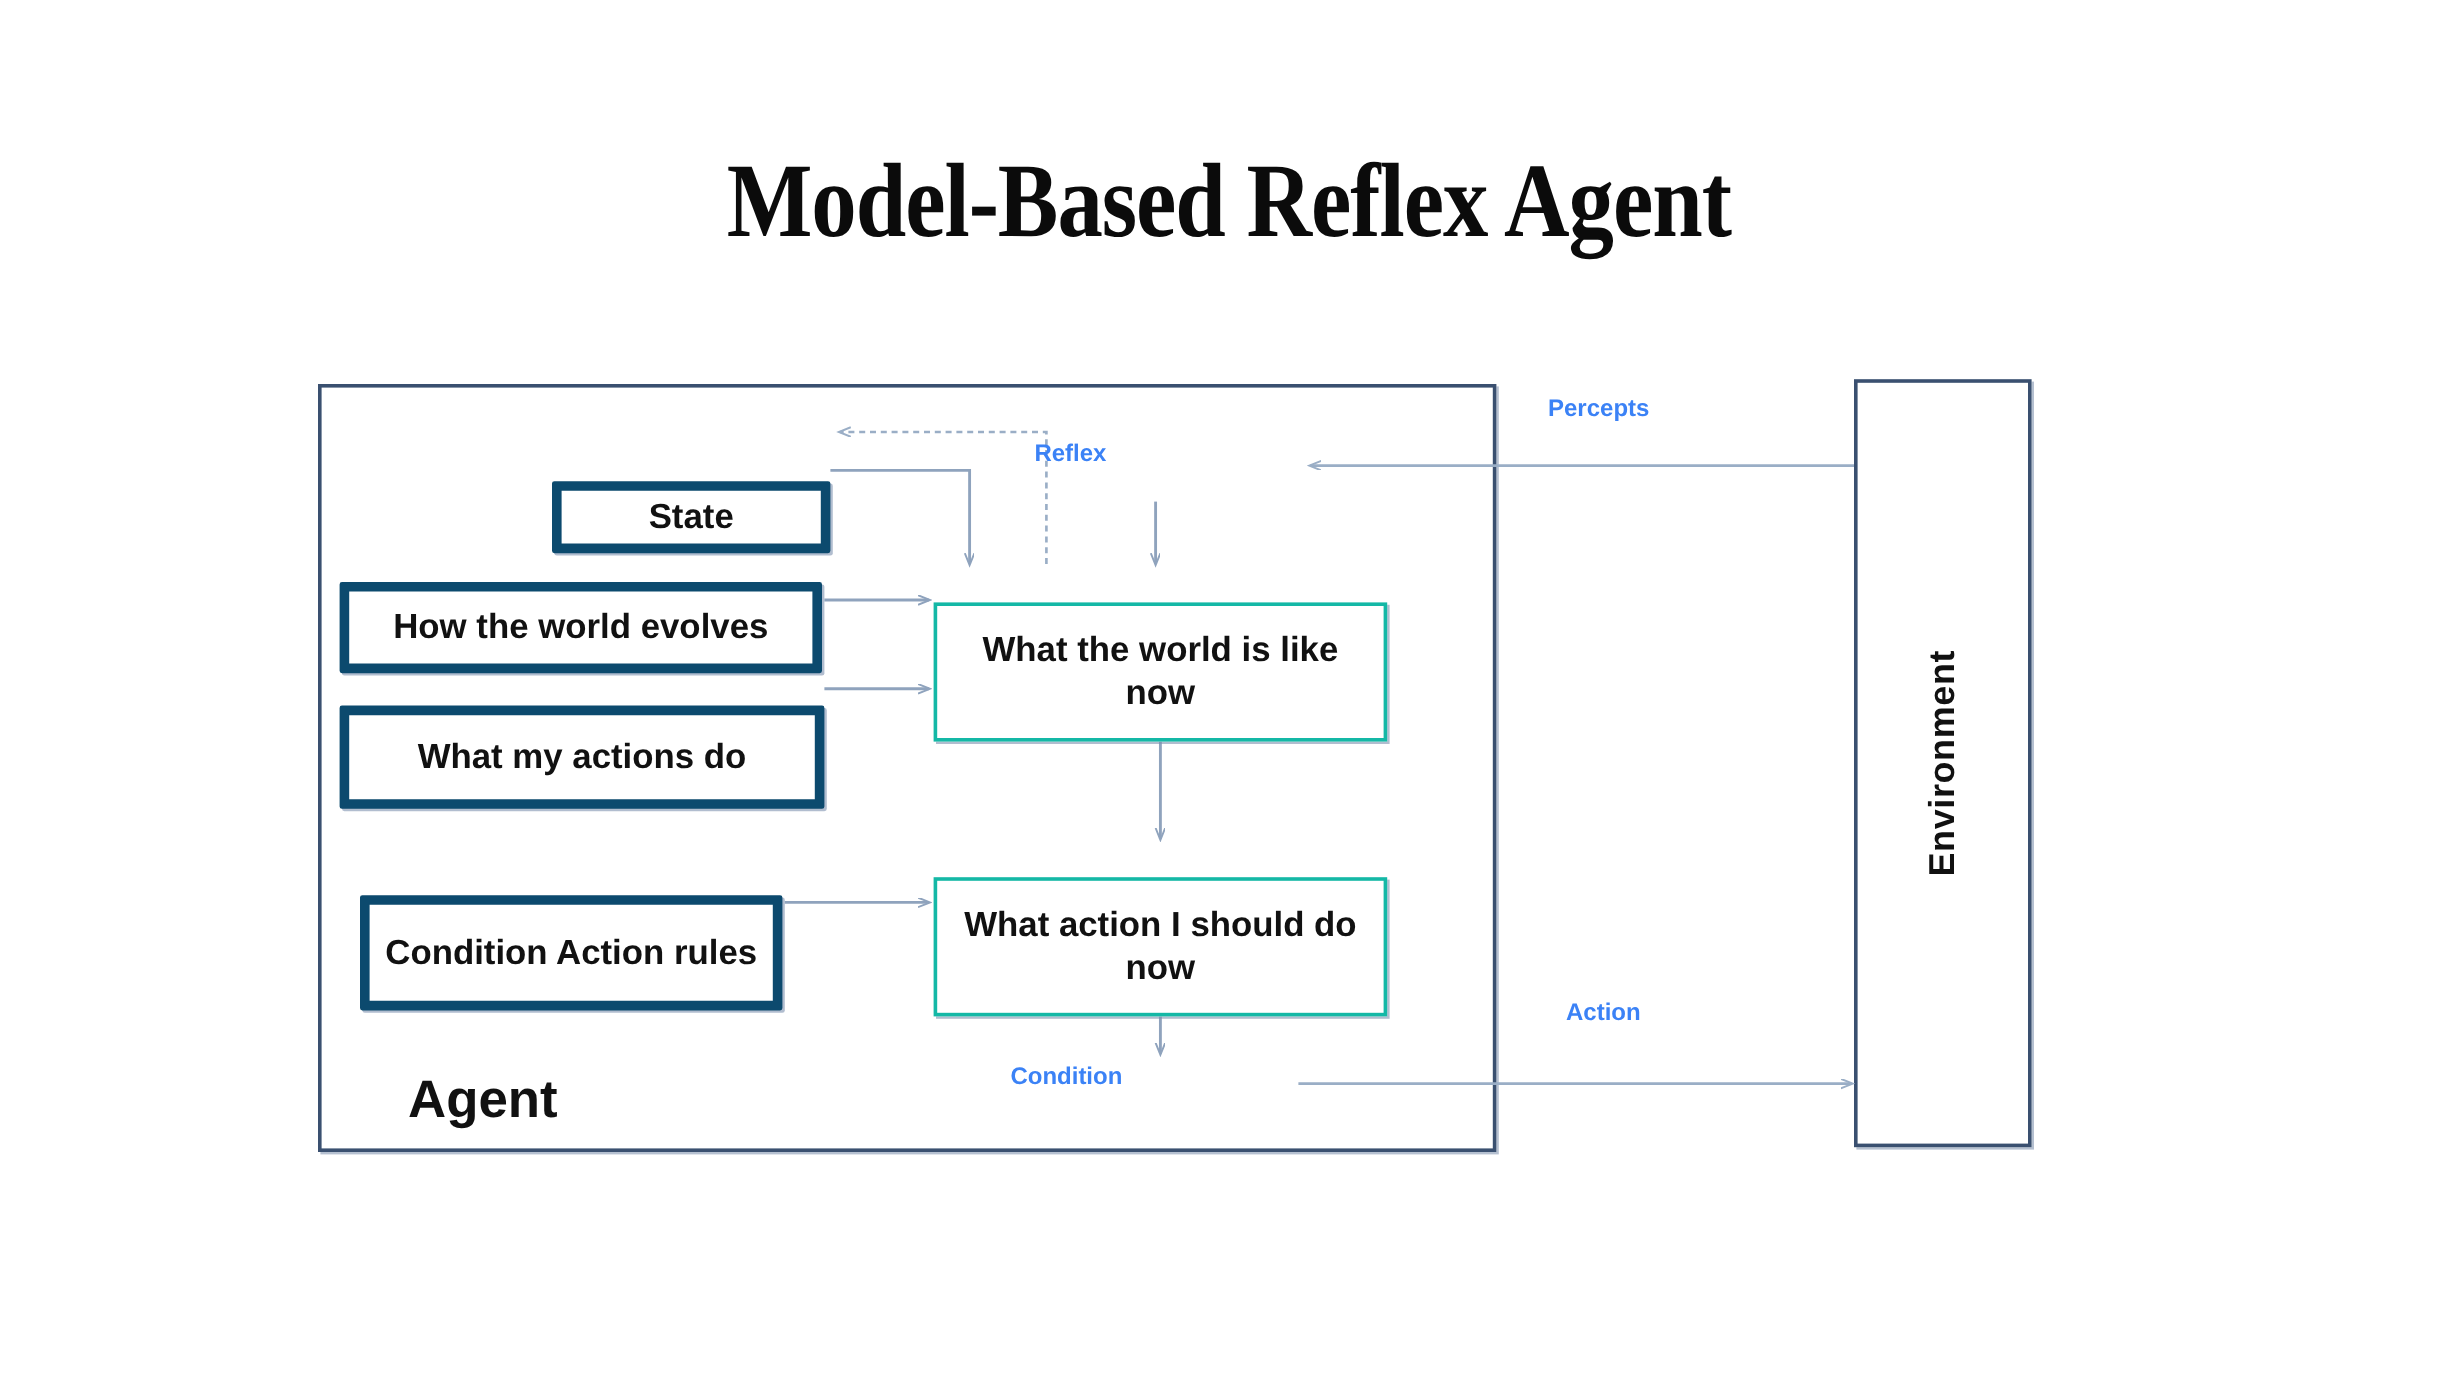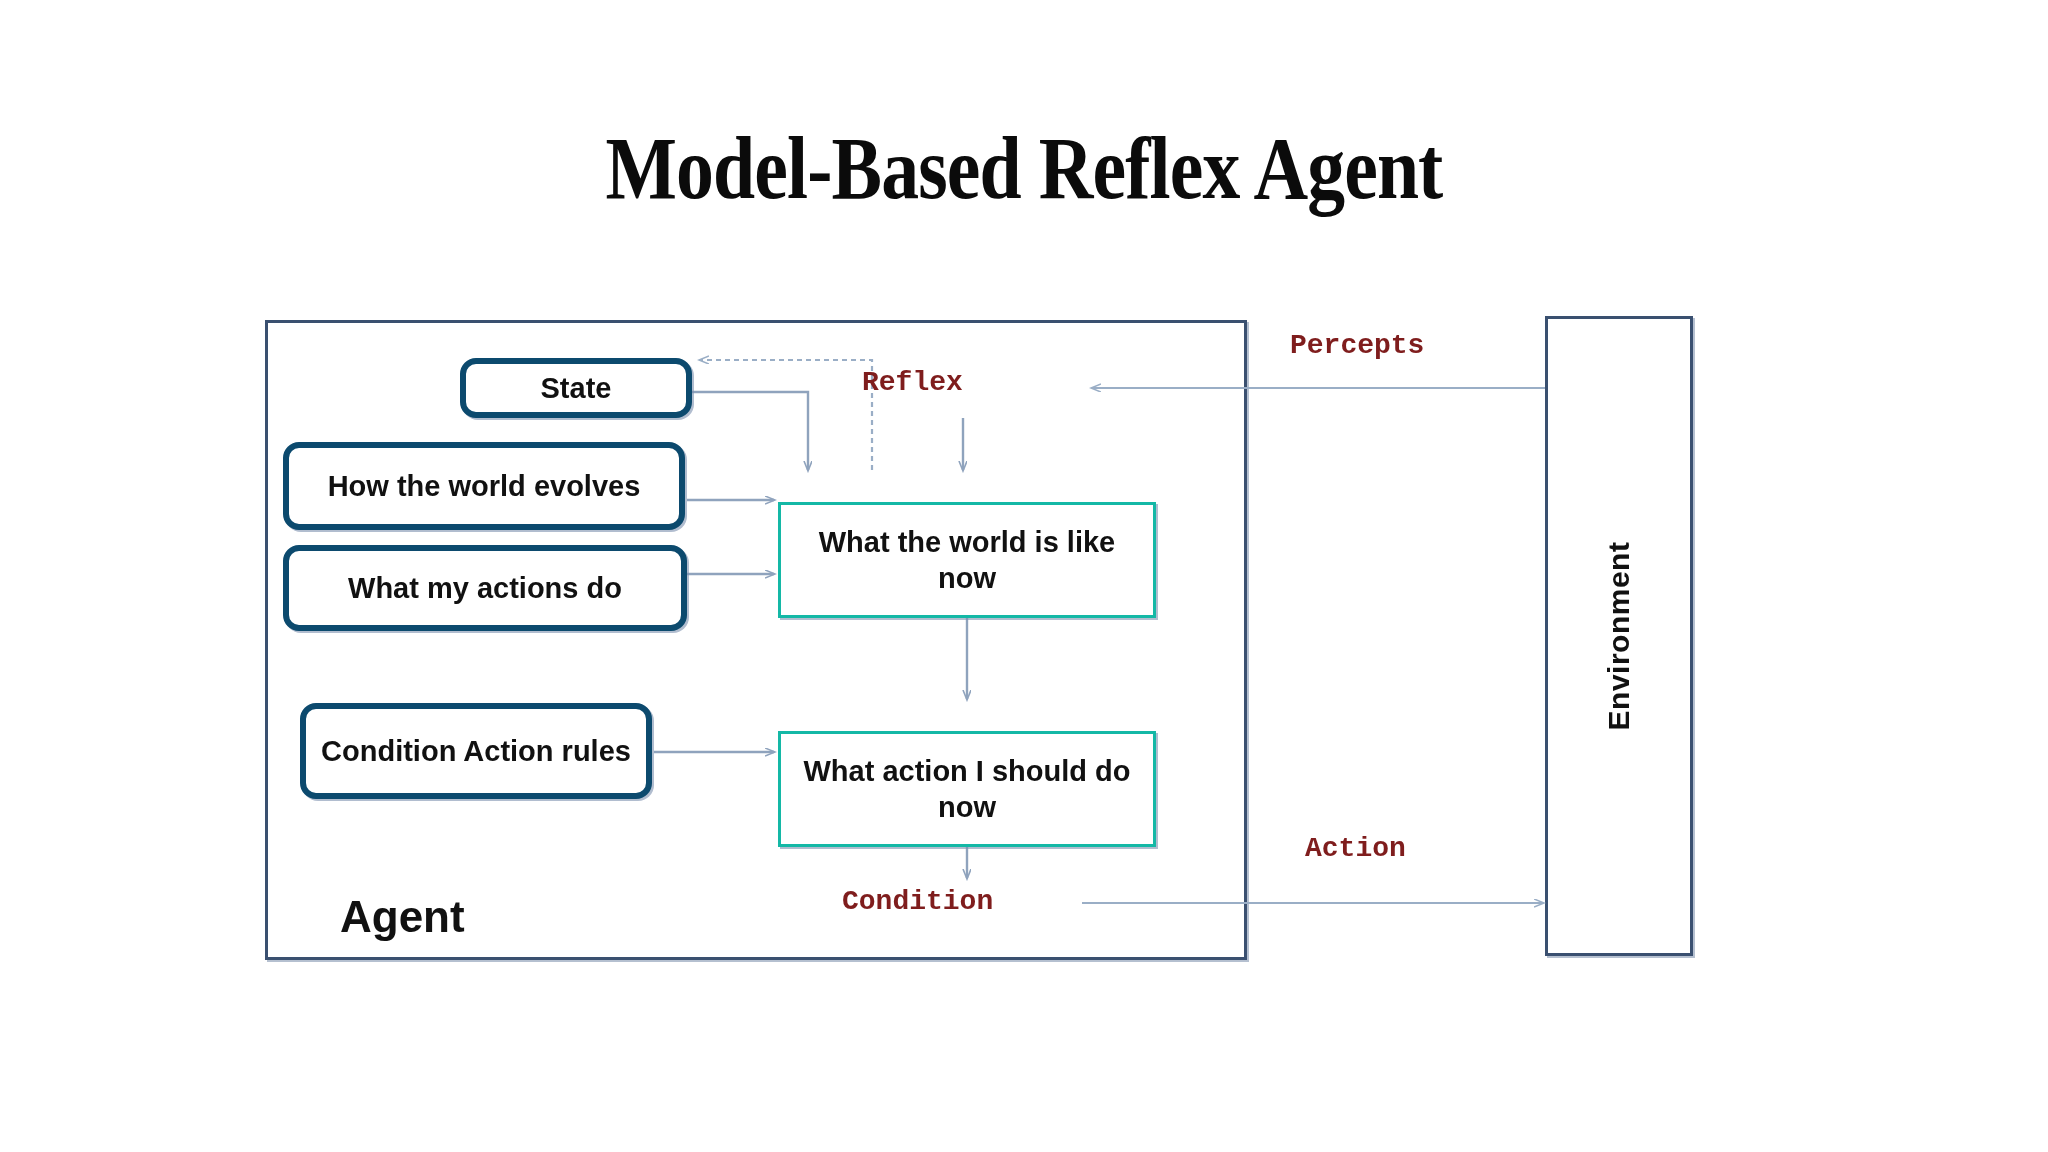--- a/index.html
+++ b/index.html
@@ -76,46 +76,46 @@
     justify-content: center;
     text-align: center;
     font-size: 29px;
     font-weight: bold;
     color: #111111;
     line-height: 1.25;
     padding: 0 10px;
     z-index: 5;
   }
   .node.rounded {
-    border: 6px solid #0c4a6e;
-    border-radius: 16px;
+    border: 8px solid #0c4a6e;
+    border-radius: 2px;
     box-shadow: 2px 2px 0 rgba(125,145,175,0.6);
+    margin-top: 43px;
   }
   .node.square {
     border: 3px solid #14b8a6;
     box-shadow: 2px 2px 0 rgba(125,145,175,0.6);
     margin-top: 28px;
   }
 
   #node-state            { left: 460px; top: 358px;  width: 232px; height: 60px;  }
-  #node-world-evolves    { left: 283px; top: 442px;  width: 402px; height: 88px;  }
+  #node-world-evolves    { left: 283px; top: 442px;  width: 402px; height: 76px;  }
   #node-actions-do       { left: 283px; top: 545px;  width: 404px; height: 86px;  }
   #node-ca-rules         { left: 300px; top: 703px;  width: 352px; height: 96px;  }
   #node-world-like-now   { left: 778px; top: 474px;  width: 378px; height: 116px; }
   #node-action-do-now    { left: 778px; top: 703px;  width: 378px; height: 116px;  }
 
   
   .plain-label {
     position: absolute;
-    font-size: 28px;
-    font-weight: bold;
-    color: #7f1d1d;
+    font-size: 20px;
+    font-weight: bold;
+    color: #3b82f6;
     white-space: nowrap;
     z-index: 6;
-    font-family: Liberation Mono, monospace;
   }
   #label-sensors   { left: 862px;  top: 367px; }
   #label-actuators { left: 842px;  top: 886px; }
   #label-percepts  { left: 1290px; top: 330px; }
   #label-action    { left: 1305px; top: 833px; }
   #label-agent {
     position: absolute;
     left: 340px;
     top: 892px;
     font-size: 44px;

